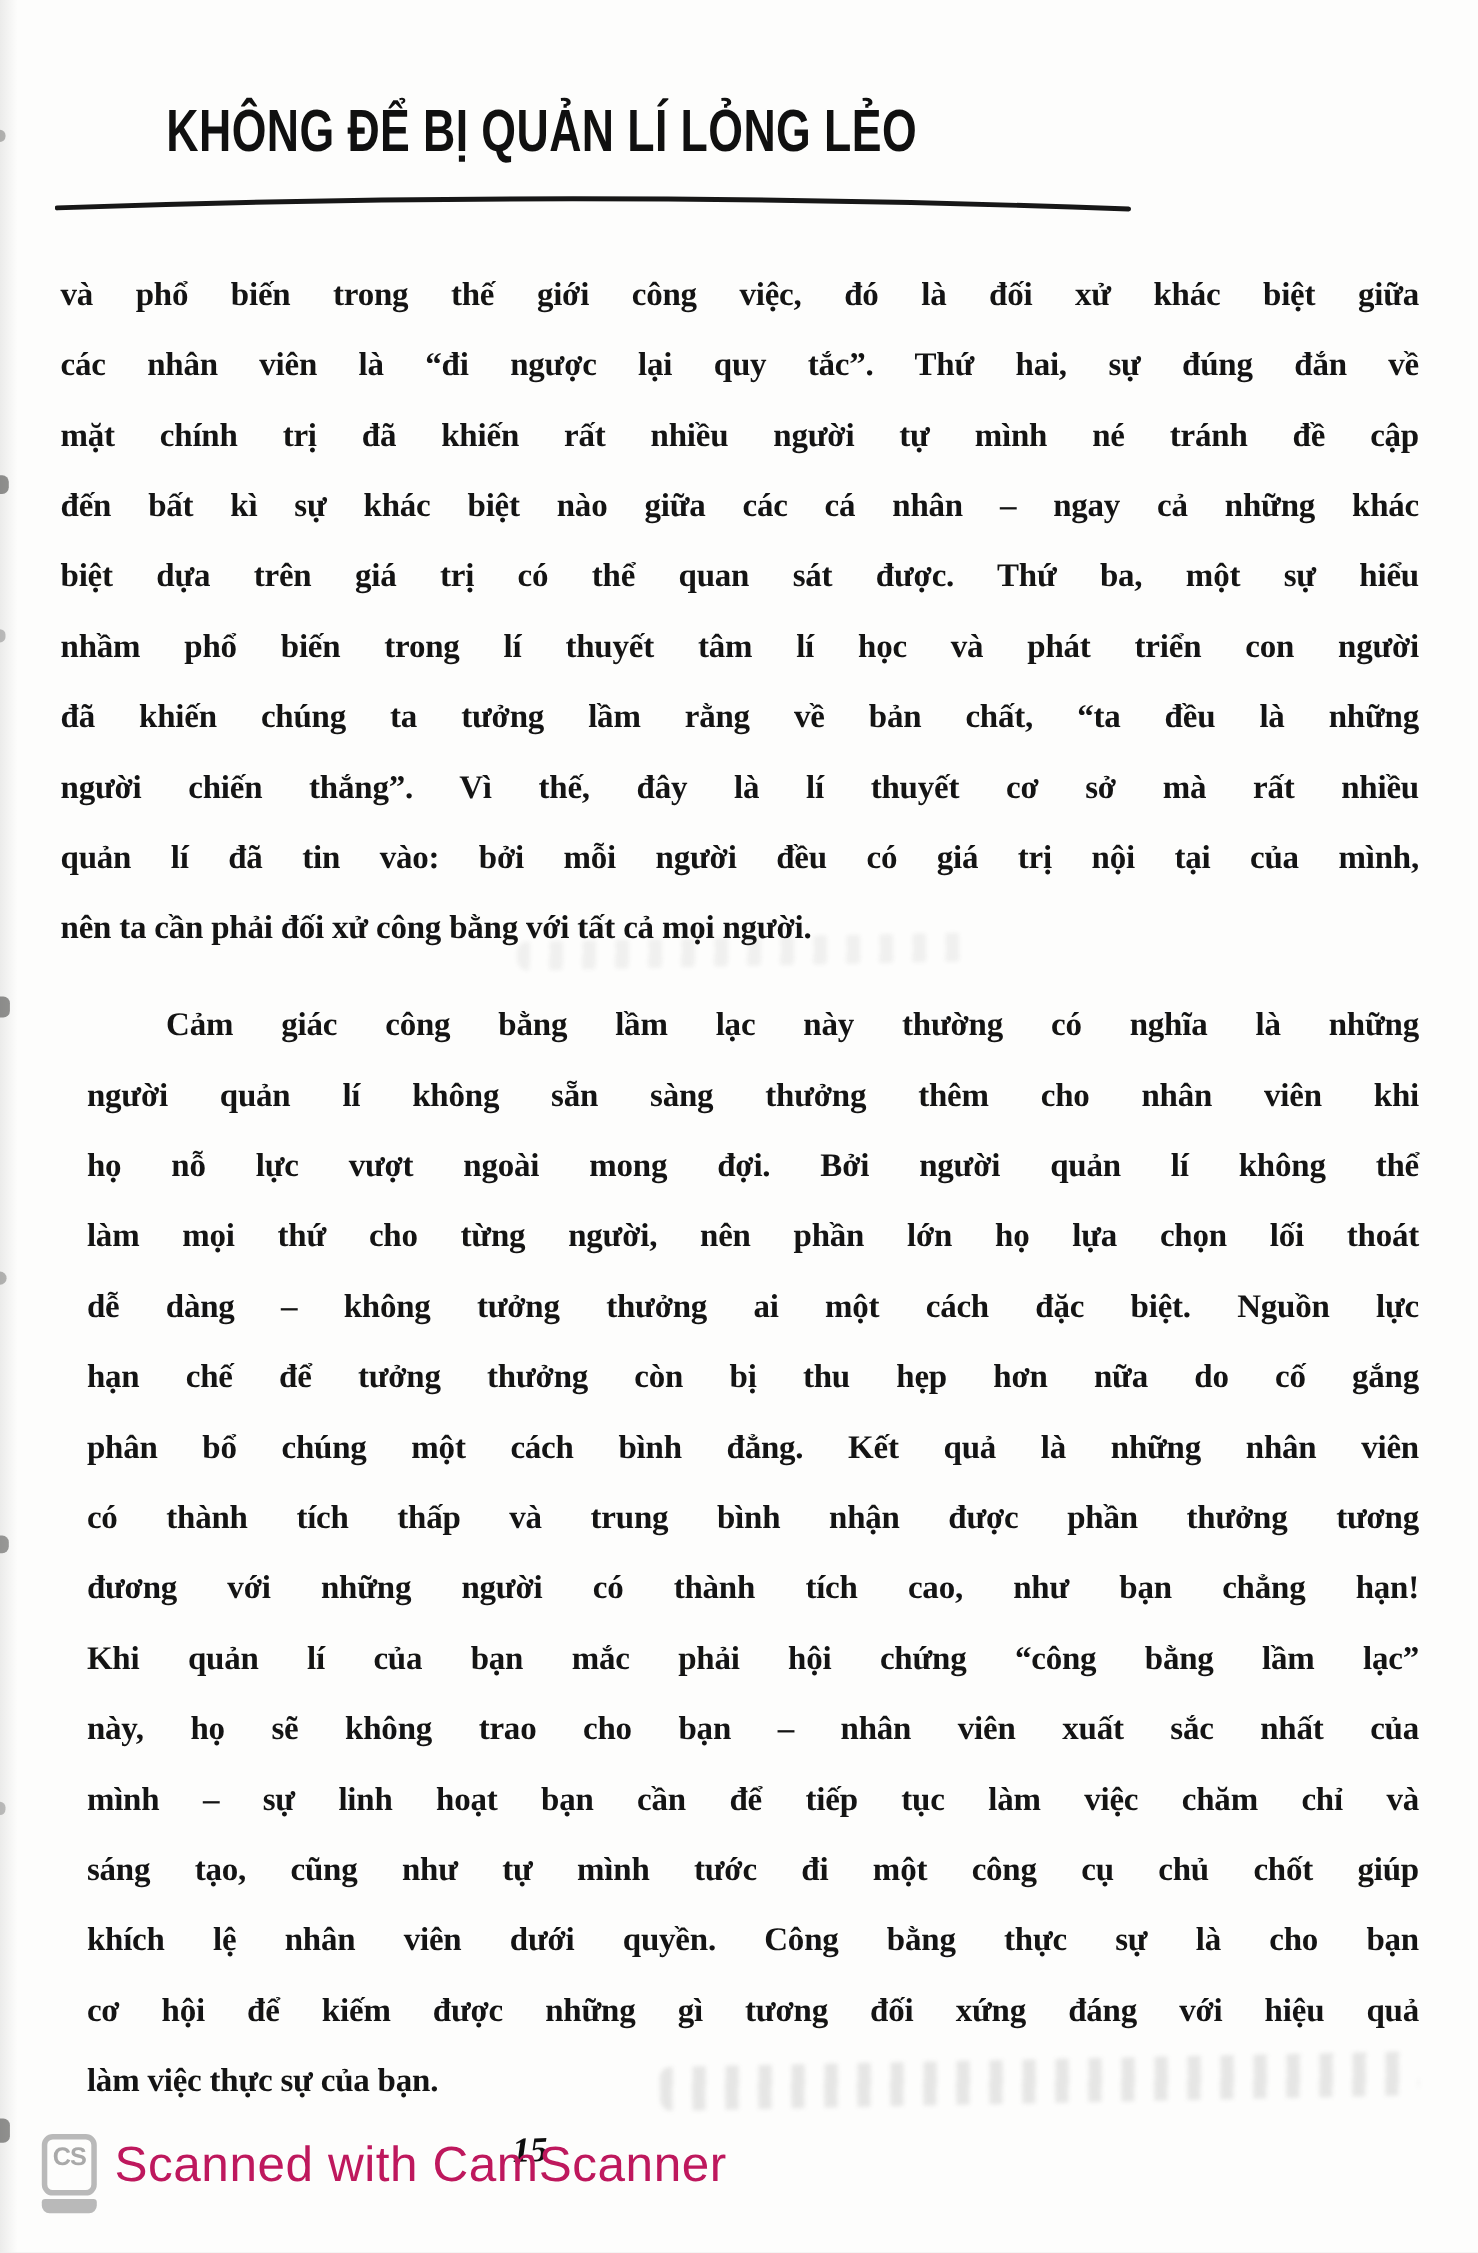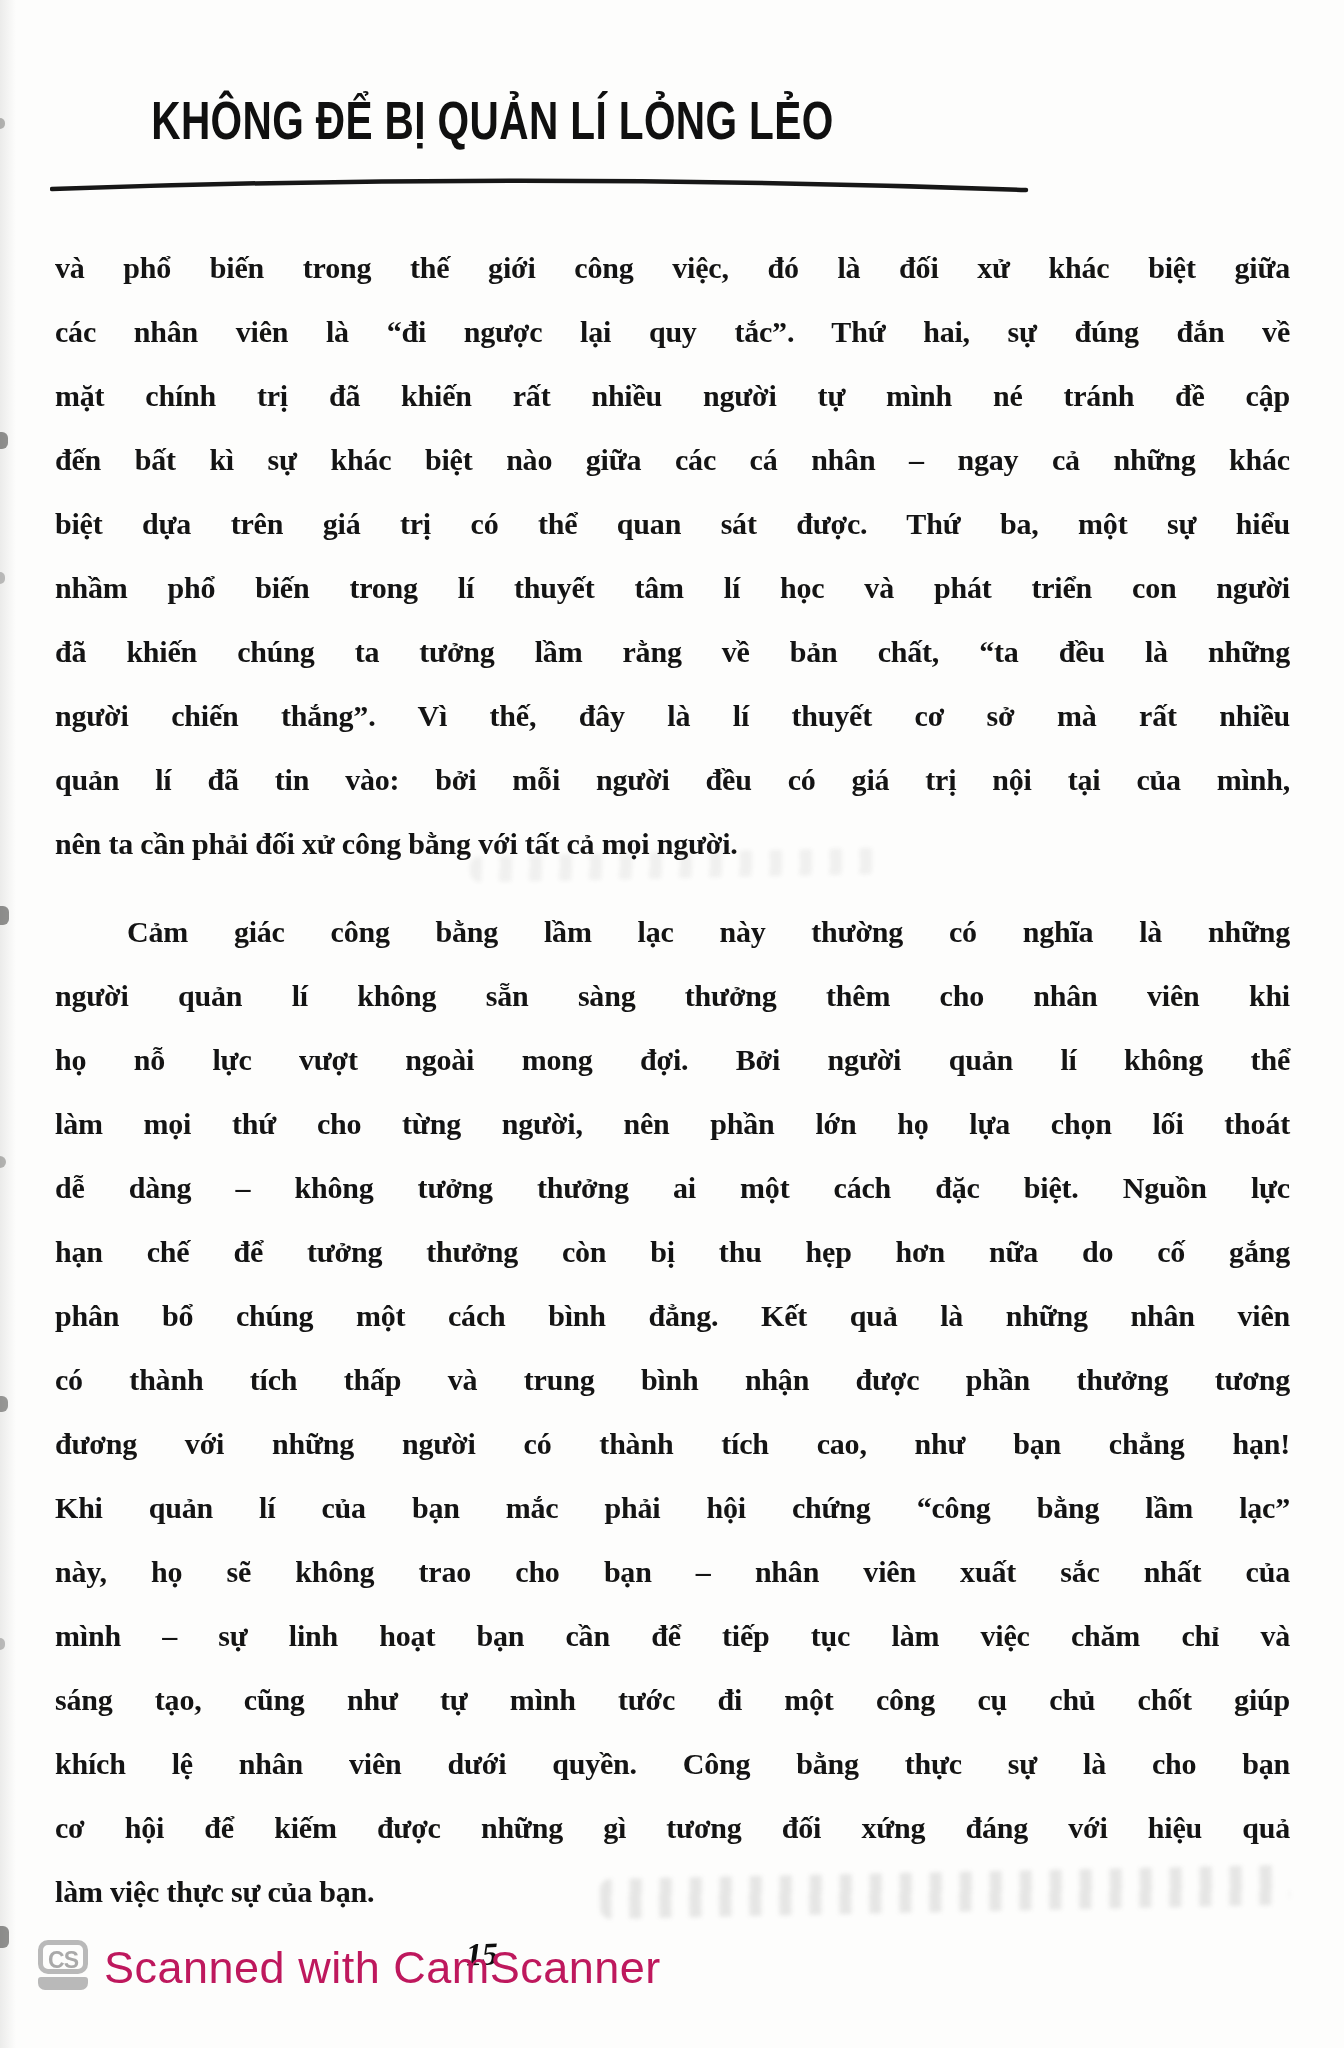--- a/index.html
+++ b/index.html
@@ -64,21 +64,21 @@
 
   .body-text {
     position: absolute;
     top: 236px;
     left: 55px;
     right: 54px;
     font-size: 30px;
     font-weight: 700;
     letter-spacing: -0.2px;
   }
-  .para + .para { margin-top: 24px; }
+  .para + .para { margin-top: 24px; margin-left: 24px; }
   .line {
     height: 64px;
     line-height: 64px;
     text-align: justify;
     text-align-last: justify;
     white-space: nowrap;
   }
   .line.last { text-align-last: left; white-space: normal; }
   .line.indent { text-indent: 72px; }
 
@@ -112,21 +112,21 @@
     left: 38px;
     display: flex;
     align-items: flex-start;
     gap: 16px;
     font-family: "Liberation Sans", "DejaVu Sans", sans-serif;
   }
   .cs-logo { width: 50px; }
   .cs-box {
     box-sizing: border-box;
     width: 50px;
-    height: 34px;
+    height: 56px;
     border: 5px solid #b9b9b9;
     border-radius: 10px;
     text-align: center;
     font-weight: 700;
     font-size: 23px;
     line-height: 31px;
     letter-spacing: -1px;
     color: #a9a9a9;
   }
   .cs-bar {

